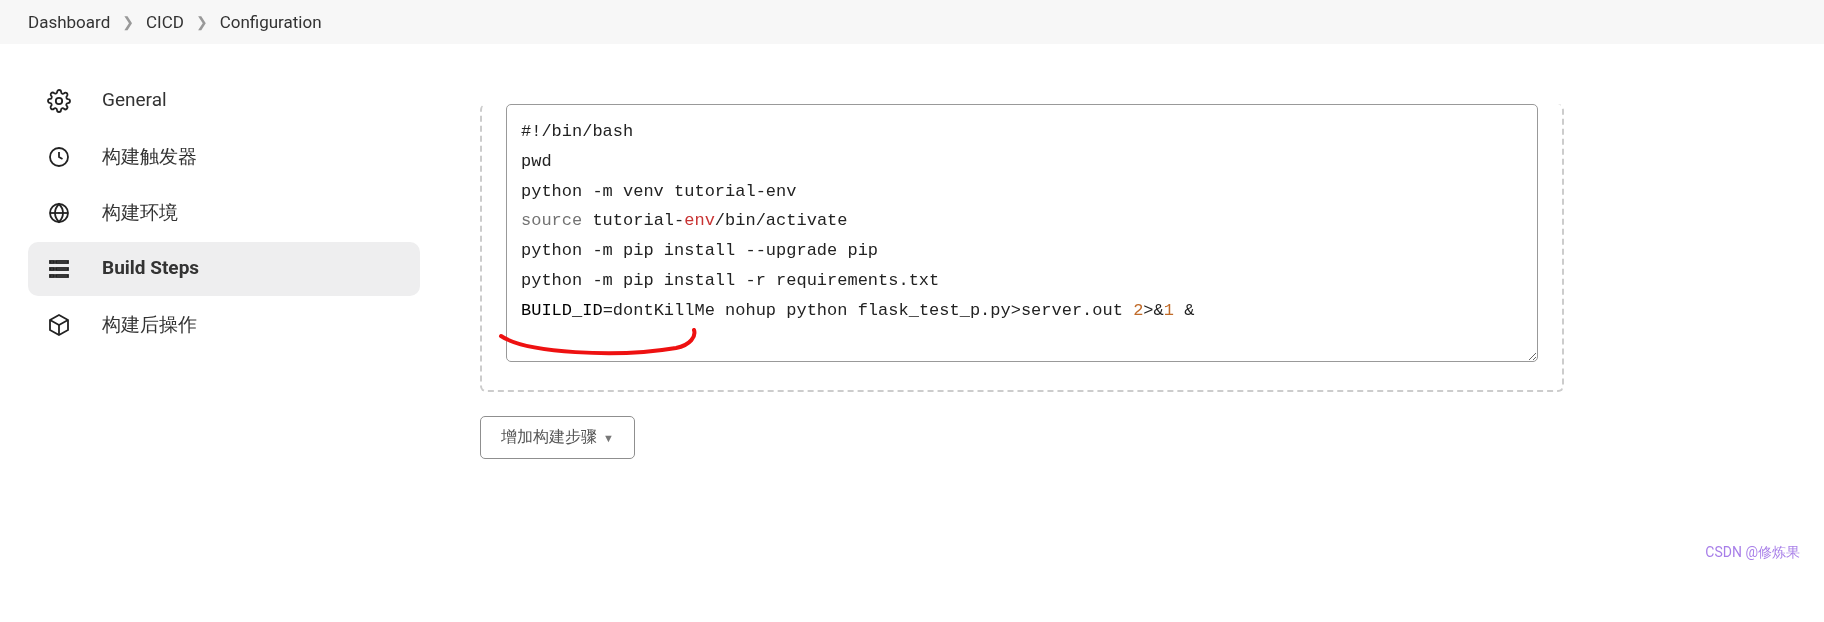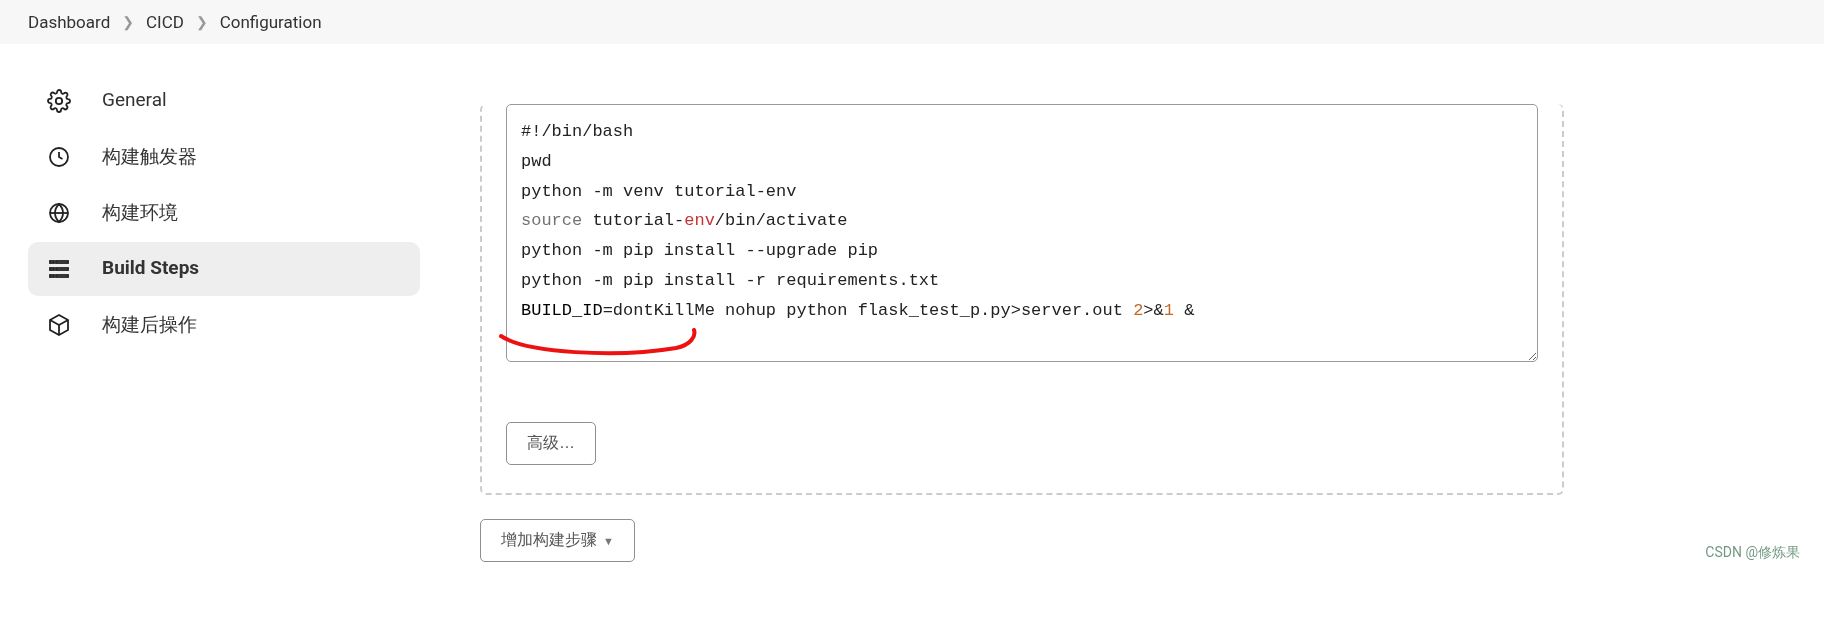--- a/index.html
+++ b/index.html
@@ -111,21 +111,21 @@
   .addstep-row { margin-top: 24px; }
   .annotation {
     position: absolute;
     pointer-events: none;
     z-index: 50;
   }
   .watermark {
     position: absolute;
     right: 24px;
     bottom: 60px;
-    color: #14532d;
+    color: #6d28d9;
     font-size: 14px;
     opacity: 0.6;
   }
 </style>
 </head>
 <body>
 
 <nav class="breadcrumb">
   <a href="#">Dashboard</a>
   <span class="sep">❯</span>
@@ -203,25 +203,20 @@
 <span>python -m venv tutorial-env</span>
 <span><span class="kw-green">source</span><span> tutorial-</span><span class="kw-red">env</span><span>/bin/activate</span></span>
 <span>python -m pip install --upgrade pip</span>
 <span>python -m pip install -r requirements.txt</span>
 <span><span class="kw-blue">BUILD_ID</span><span>=dontKillMe nohup python flask_test_p.py&gt;server.out </span><span class="num">2</span><span>&gt;&amp;</span><span class="num">1</span><span> &amp;</span></span></div>
 
       <svg class="annotation" style="left:14px; top:224px; width:220px; height:40px;" viewBox="0 0 220 40">
         <path d="M 5 8 C 30 25, 120 30, 180 20 C 195 17, 200 8, 198 2" stroke="#e11" stroke-width="4" fill="none" stroke-linecap="round"></path>
       </svg>
 
-      <div class="adv-row">
-        <button class="btn">
-          <span>高级…</span>
-        </button>
-      </div>
     </div>
 
     <div class="addstep-row">
       <button class="btn">
         <span>增加构建步骤</span>
         <span style="font-size:11px;color:#777;">▼</span>
       </button>
     </div>
   </main>
 </div>

